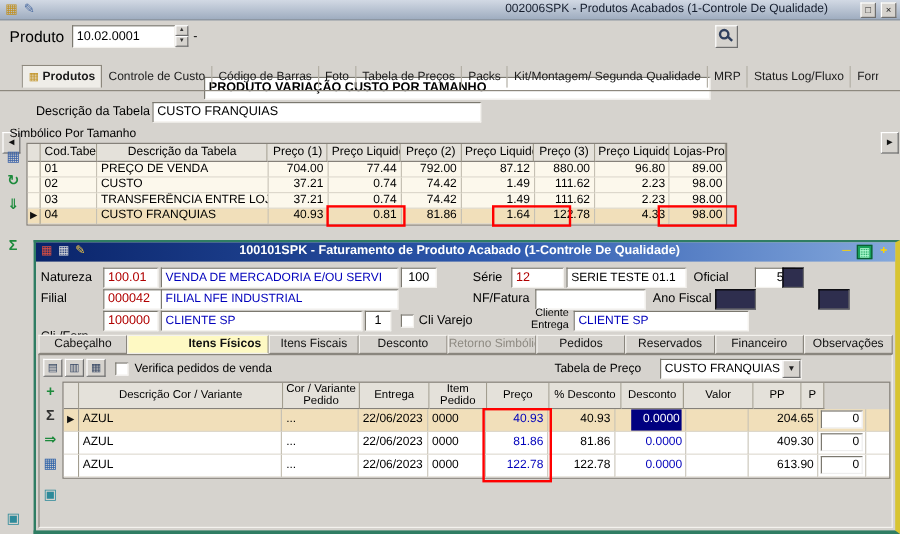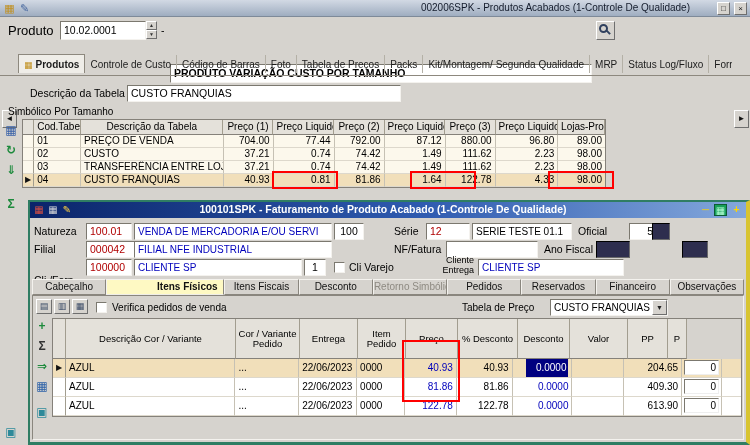--- a/index.html
+++ b/index.html
@@ -53,21 +53,21 @@
   .num{text-align:right;}
   .cri{font-size:8px;line-height:12px;display:block;text-align:center;color:#111;}
 
   .g1 .grow{height:13px;} .g1 .gc{line-height:12px;}
   .g1 .ghead{height:15px;} .g1 .ghead .gc{line-height:14px;height:15px;}
   .g1 .r .gc{background:#fcf8ec;}
   .g1 .sel .gc{background:#f1dfba;}
   .m0{width:14px;}.m1{width:58px;}.m2{width:180px;}.m3{width:62px;}.m4{width:76px;}
   .m5{width:62px;}.m6{width:76px;}.m7{width:62px;}.m8{width:78px;}.m9{width:58px;border-right:none;}
 
-  .g2 .ghead{height:40px;}
+  .g2 .ghead{height:22px;}
   .g2 .ghead .gc{white-space:normal;font-size:9.5px;line-height:10px;display:flex;align-items:center;justify-content:center;padding:0 2px;}
   .g2 .r{height:19px;} .g2 .r .gc{line-height:18px;background:#fff;}
   .g2 .sel .gc{background:#f1dfba;}
   .d0{width:13px;}.d1{width:170px;}.d2{width:64px;}.d3{width:58px;}.d4{width:48px;}.d5{width:52px;}
   .d6{width:56px;}.d7{width:60px;}.d8{width:52px;}.d9{width:58px;}.d10{width:40px;}.d11{width:19px;border-right:none;}
   .ncell{display:inline-block;min-width:42px;background:#000080;color:#fff;text-align:right;padding:0 2px;}
   .ppbox{display:block;height:15px;margin-top:1px;background:#fff;border:1px solid;border-color:#7b786f #eee #eee #7b786f;
          text-align:right;line-height:13px;padding:0 2px;}
 
   .redbox{position:absolute;border:2px solid #ff0000;pointer-events:none;z-index:40;}

